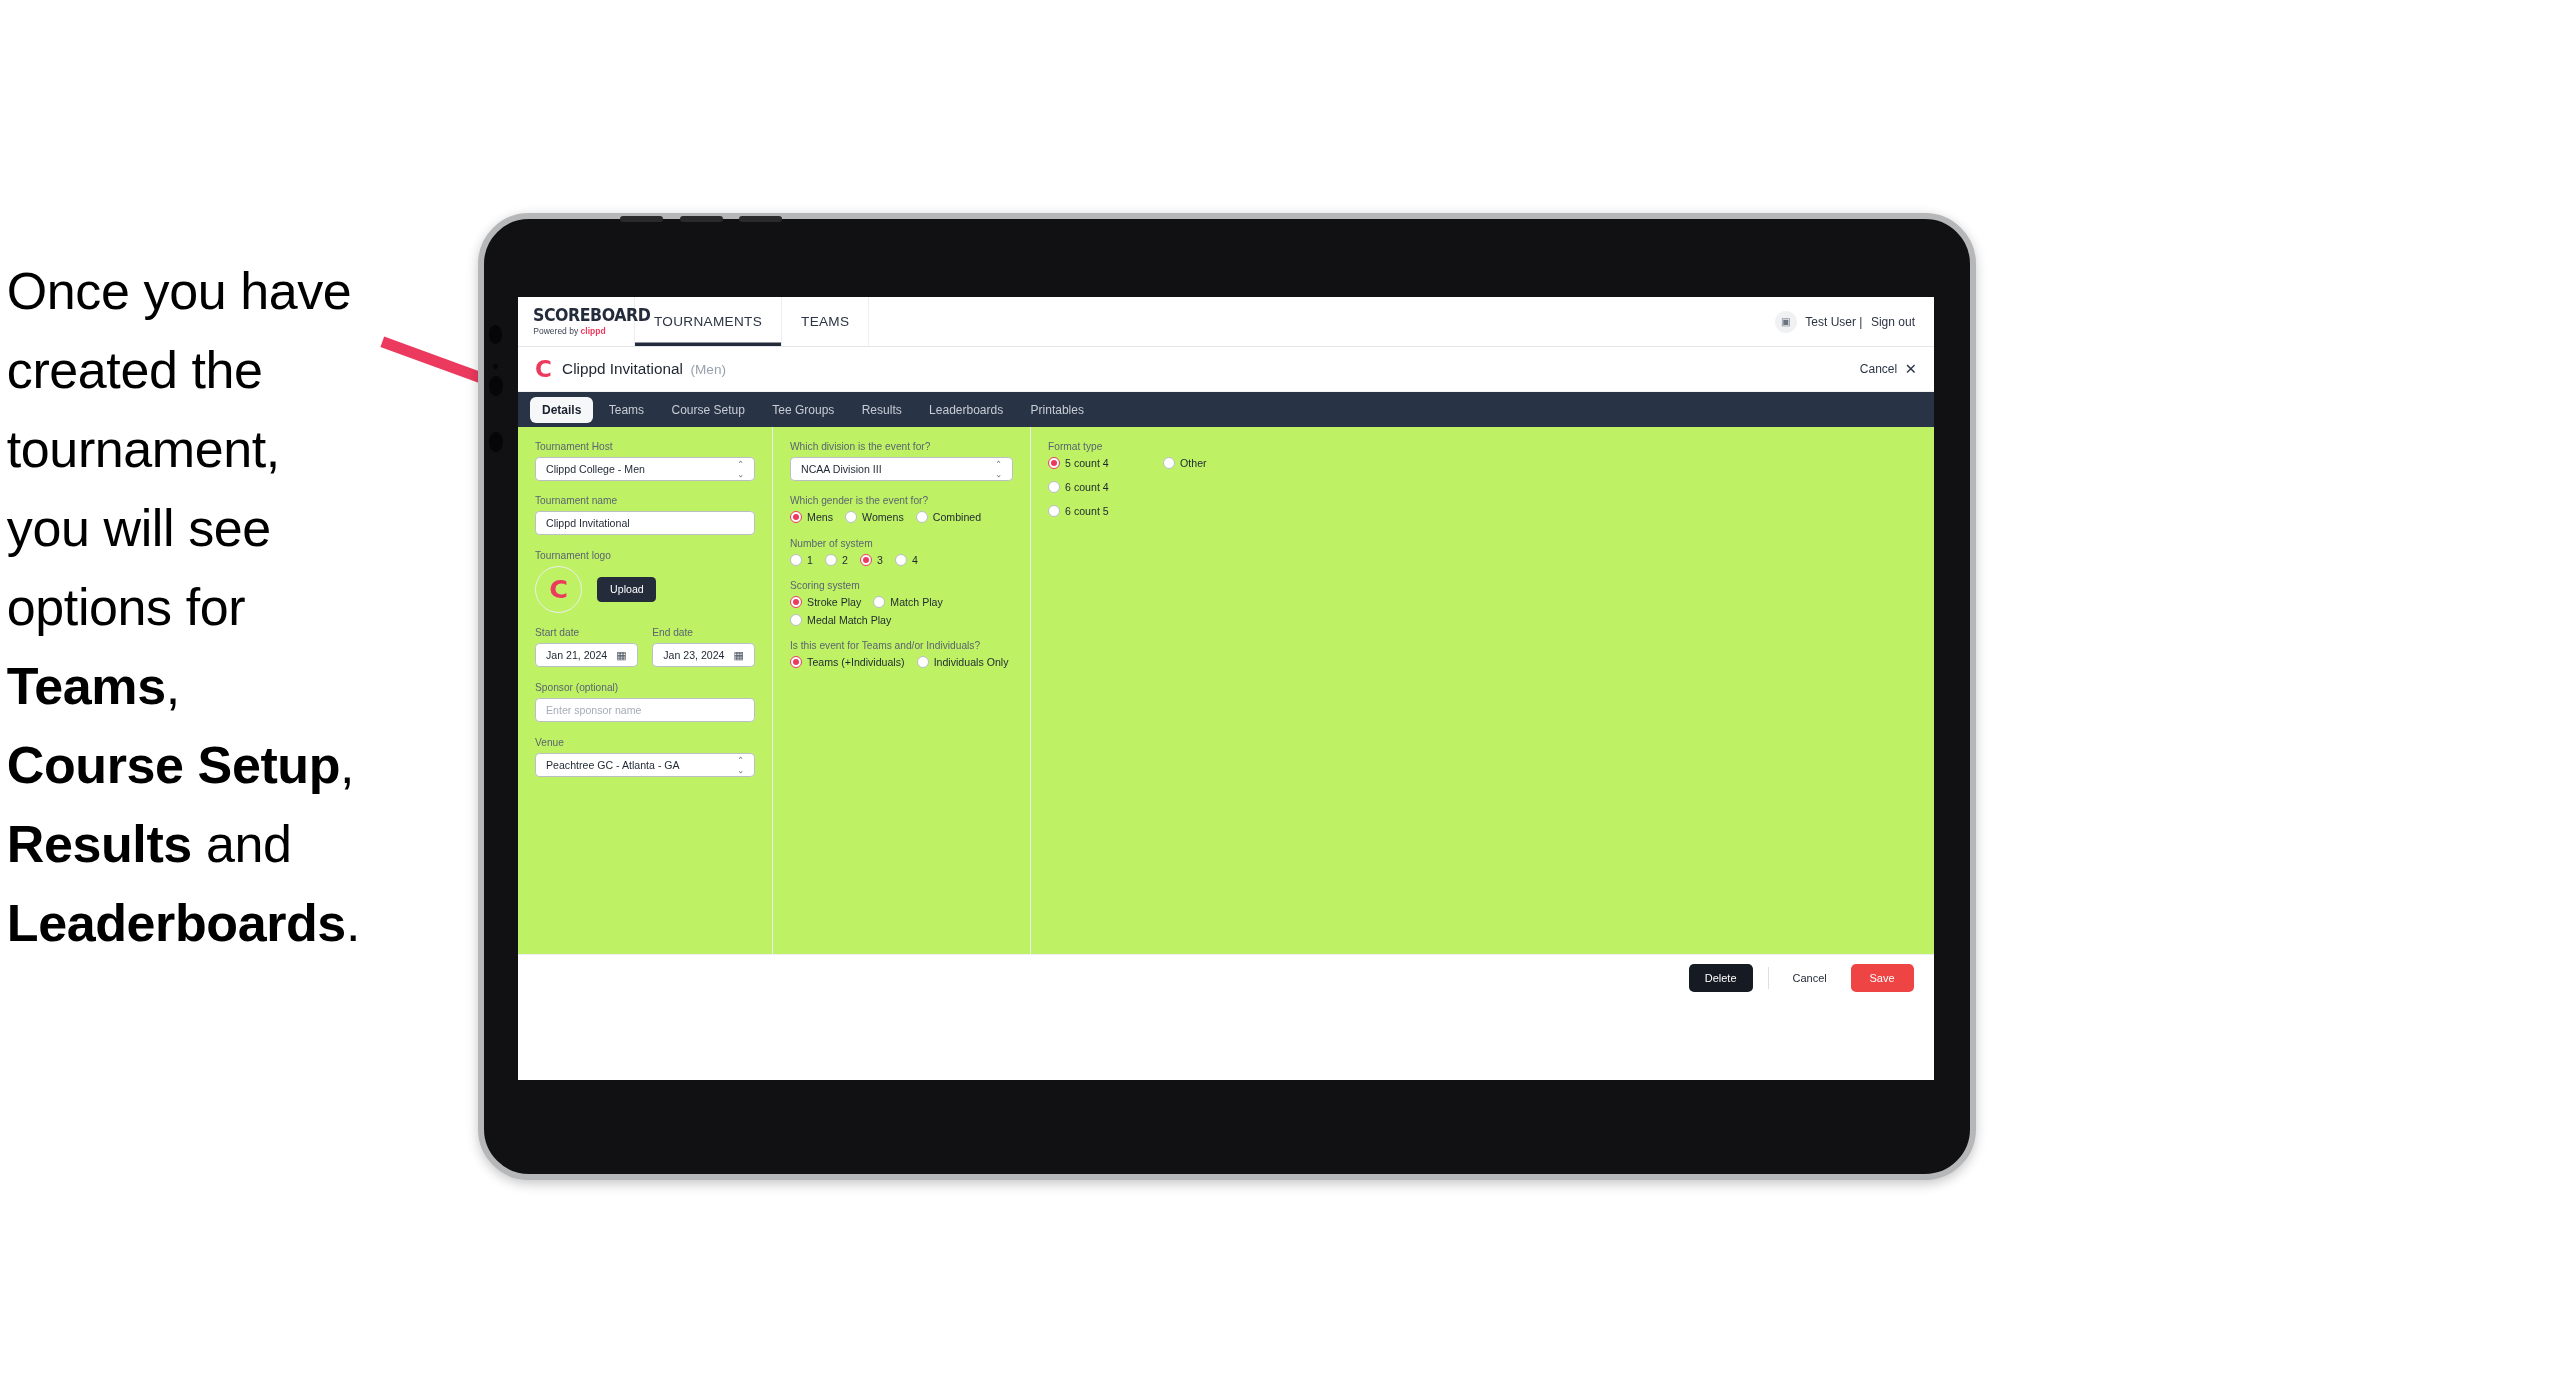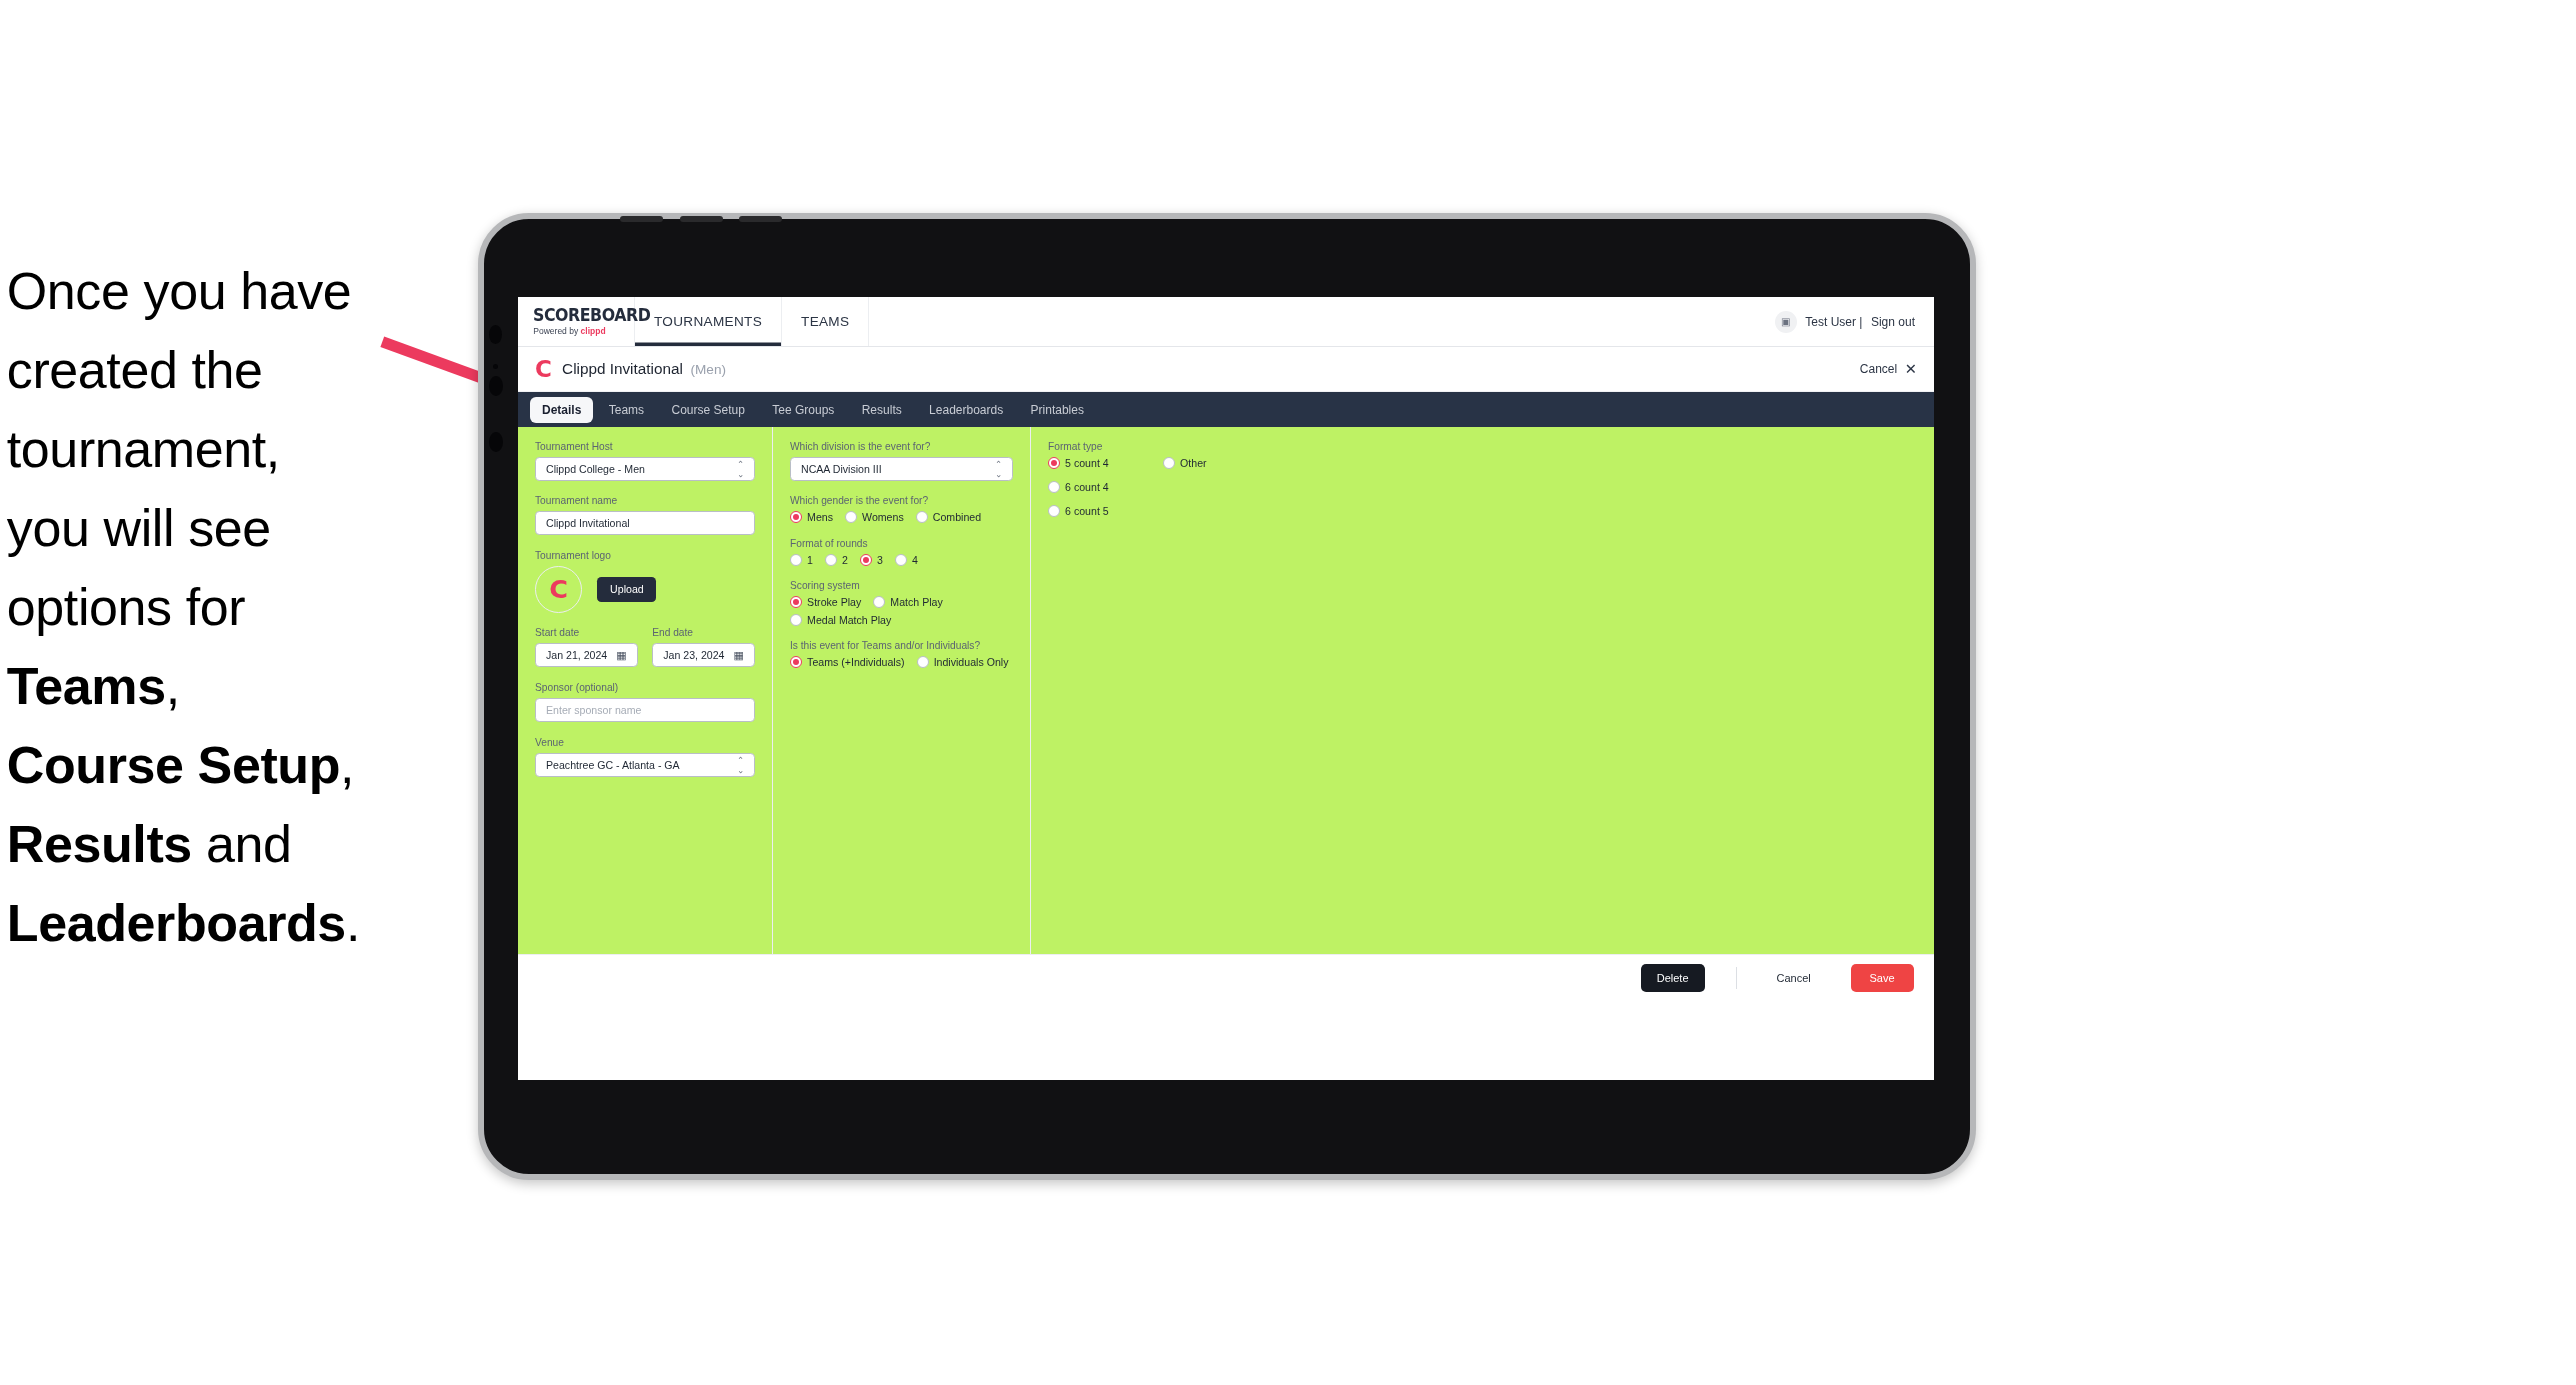--- a/index.html
+++ b/index.html
@@ -153,21 +153,21 @@
   .rlabel{font-size:10.6px;color:#1f2733;white-space:nowrap;}
 
   
   #format-grid{display:flex;}
   #format-left{width:115px;display:flex;flex-direction:column;gap:12px;}
   #format-right{display:flex;flex-direction:column;}
 
   
   #footer{
     height:46px;background:#ffffff;border-top:0.9px solid #eceef1;
-    display:flex;align-items:center;justify-content:flex-end;gap:16px;padding-right:20.4px;
+    display:flex;align-items:center;justify-content:flex-end;gap:0;padding-right:20.4px;
   }
   #btn-delete{
     background:#161a22;color:#fff;font-size:11px;border-radius:5.1px;
     padding:7.7px 16px;cursor:pointer;
   }
   .vdiv{width:0.9px;height:22px;background:#dcdfe4;margin:0 15.3px;}
   #btn-cancel{font-size:11px;color:#1f2733;cursor:pointer;padding:7.7px 8.5px;}
   #btn-save{
     background:#ef4444;color:#fff;font-size:11px;border-radius:5.1px;
     padding:7.7px 19px;cursor:pointer;margin-left:15.3px;
@@ -334,21 +334,21 @@
             <span class="rlabel">Womens</span>
           </div>
           <div class="radio">
             <span class="dot"></span>
             <span class="rlabel">Combined</span>
           </div>
         </div>
       </div>
 
       <div class="fgroup">
-        <div class="flabel">Format of rounds</div>
+        <div class="flabel">Number of system</div>
         <div class="radio-row">
           <div class="radio">
             <span class="dot"></span>
             <span class="rlabel">1</span>
           </div>
           <div class="radio">
             <span class="dot"></span>
             <span class="rlabel">2</span>
           </div>
           <div class="radio">

